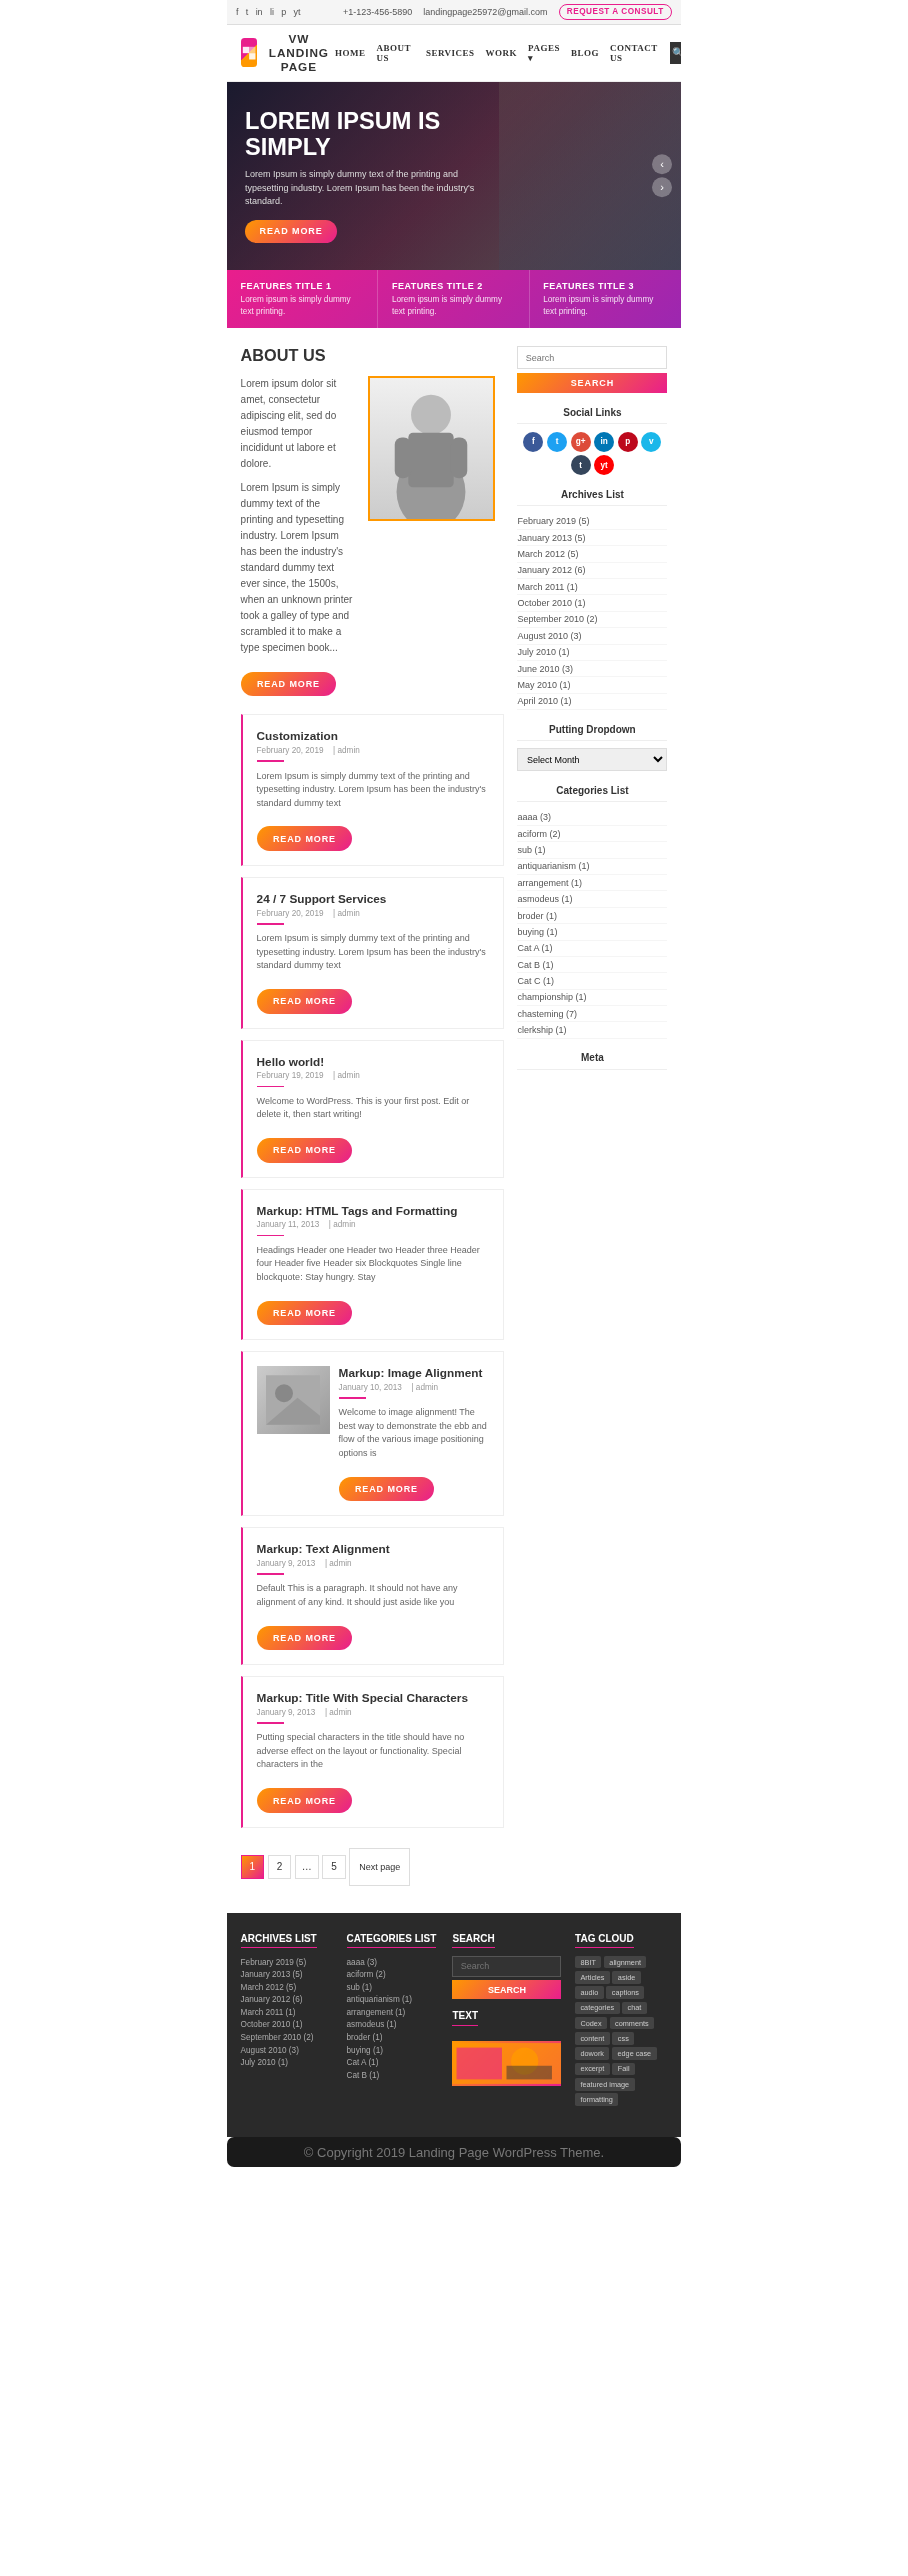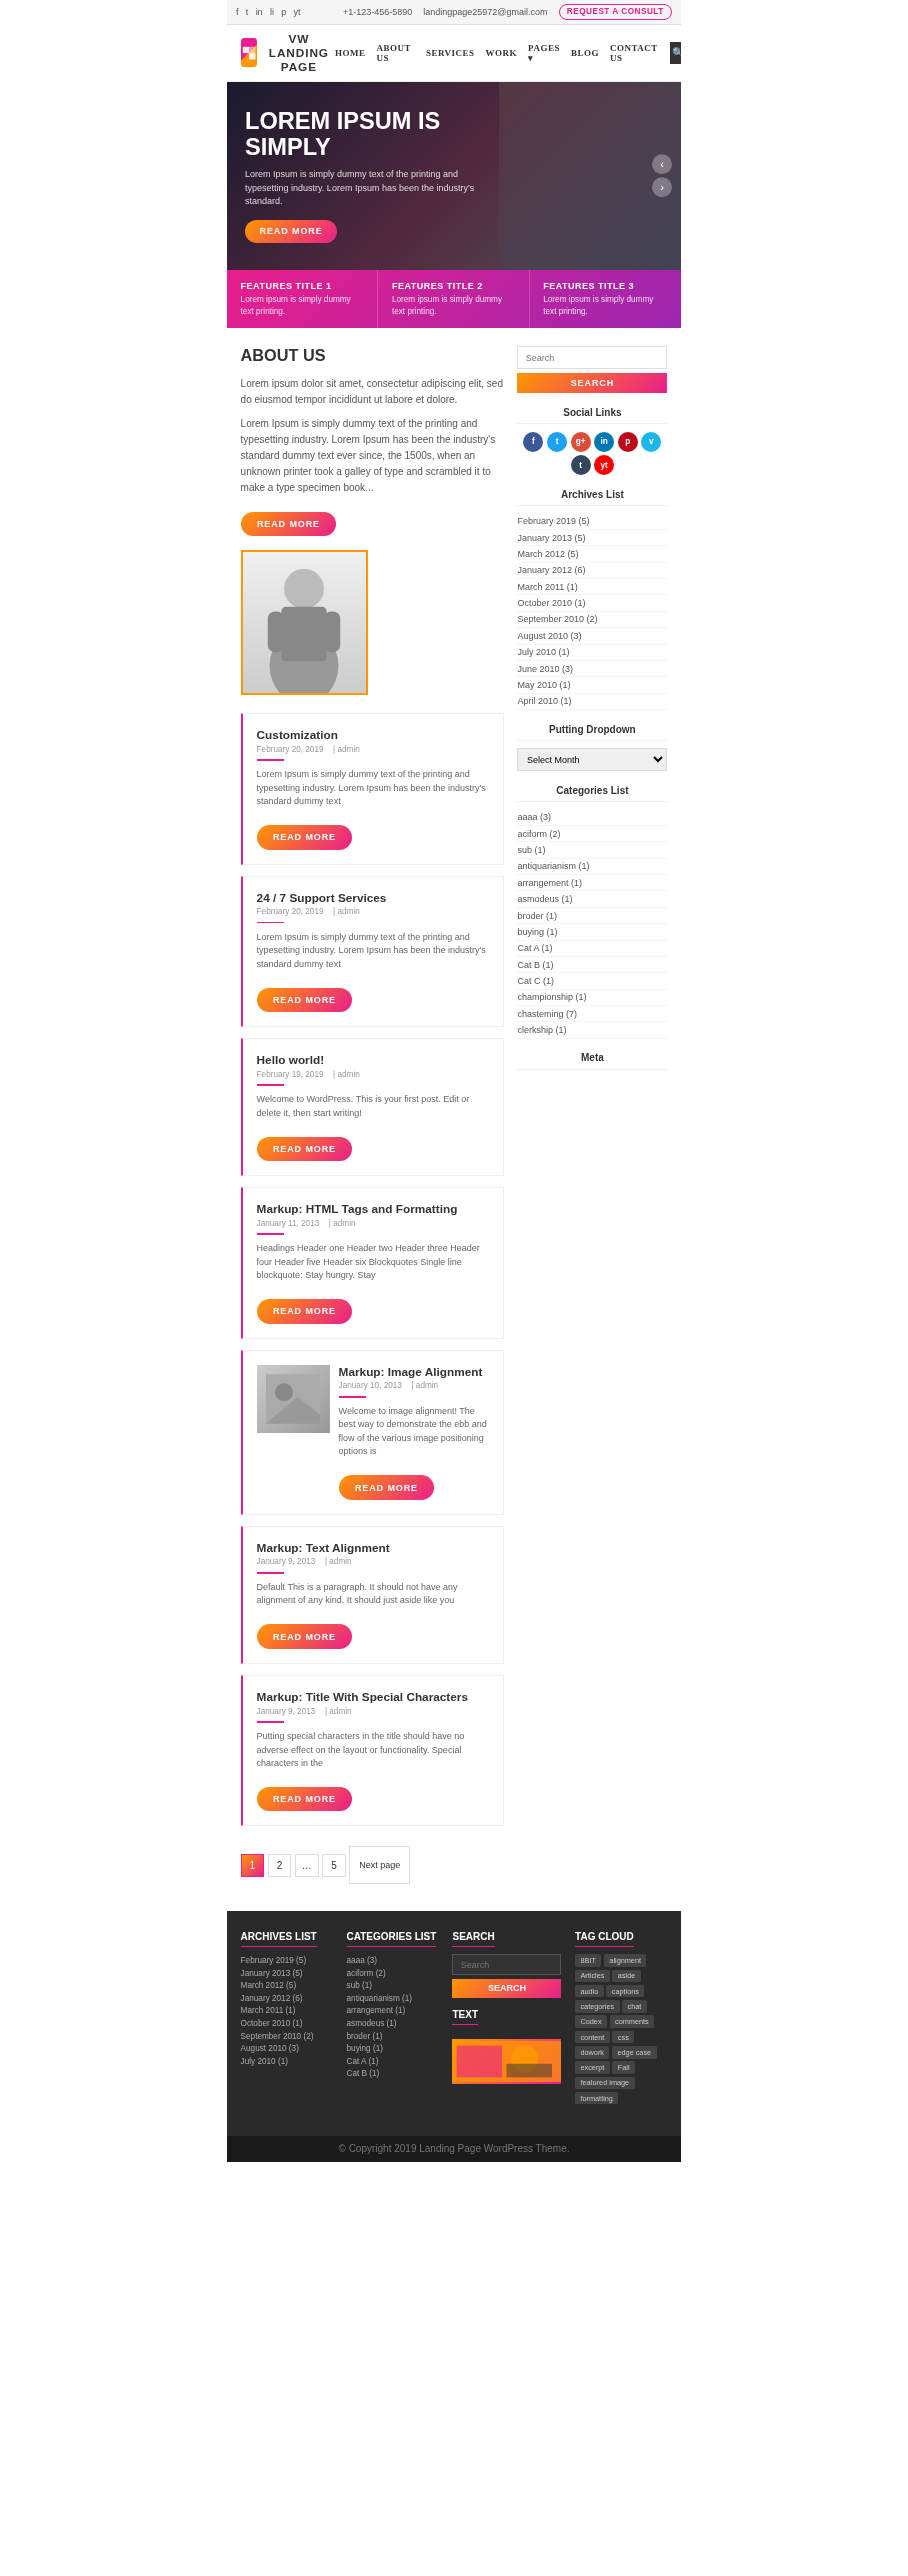--- a/index.html
+++ b/index.html
@@ -41,21 +41,21 @@
     .feature-item h3 { color: #fff; font-size: 9px; font-weight: bold; text-transform: uppercase; margin-bottom: 3.6px; letter-spacing: 0.5px; }
     .feature-item p { color: rgba(255,255,255,0.85); font-size: 8.2px; line-height: 1.4; }
 
     
     .main-content { display: flex; gap: 0; padding: 18px 13.6px; }
     .content-left { flex: 1; padding-right: 13.6px; }
     .content-right { width: 150px; flex-shrink: 0; }
 
     
     .about-section { margin-bottom: 18px; }
-    .about-section .about-inner { display: flex; gap: 13.6px; align-items: flex-start; flex-direction: column; }
+    .about-section .about-inner { display: flex; gap: 13.6px; align-items: flex-start; }
     .about-text { flex: 1; }
     .section-title { font-size: 16.3px; font-weight: bold; text-transform: uppercase; color: #333; margin-bottom: 11px; }
     .about-text p { font-size: 10px; line-height: 1.6; color: #555; margin-bottom: 7.3px; }
     .about-img { width: 136px; flex-shrink: 0; }
     .about-img-placeholder { width: 127px; height: 145px; background: #eee; border: 2.7px solid #ff9800; position: relative; overflow: hidden; }
     .about-img-placeholder .person { width: 100%; height: 100%; background: linear-gradient(180deg, #f0f0f0 0%, #ccc 100%); display: flex; align-items: flex-end; justify-content: center; }
     .read-more-btn { background: linear-gradient(135deg, #ff9800, #e91e8c); color: white; border: none; padding: 7.3px 16.3px; border-radius: 18px; font-size: 9px; font-weight: bold; cursor: pointer; text-transform: uppercase; letter-spacing: 0.9px; margin-top: 9px; }
 
     
     .blog-post { border: 0.9px solid #eee; border-left: 2.7px solid #e91e8c; padding: 14px; margin-bottom: 11px; }
@@ -104,21 +104,21 @@
     .footer-grid { display: grid; grid-template-columns: 1fr 1fr 1fr 1fr; gap: 13.6px; margin-bottom: 13.6px; }
     .footer-section h4 { color: #fff; font-size: 10px; font-weight: bold; text-transform: uppercase; margin-bottom: 7.3px; border-bottom: 1.8px solid #e91e8c; padding-bottom: 3.6px; display: inline-block; }
     .footer-section ul { list-style: none; }
     .footer-section ul li { padding: 1.8px 0; font-size: 8.2px; color: #aaa; }
     .footer-section ul li a { color: #aaa; text-decoration: none; }
     .footer-search input { width: 100%; border: 0.9px solid #555; background: #333; color: #ccc; padding: 4.5px 7.3px; font-size: 9px; margin-bottom: 3.6px; }
     .footer-search-btn { width: 100%; background: linear-gradient(135deg, #ff9800, #e91e8c); color: white; border: none; padding: 4.5px; font-size: 9px; font-weight: bold; cursor: pointer; text-transform: uppercase; }
     .footer-text-img { width: 100%; height: 45px; background: linear-gradient(135deg, #ff9800, #e91e8c); margin-top: 7.3px; display: flex; align-items: center; justify-content: center; color: white; font-size: 8.2px; overflow: hidden; }
     .tag-cloud { display: flex; flex-wrap: wrap; gap: 2.7px; }
     .tag { background: #444; color: #ccc; padding: 1.8px 5.4px; font-size: 7.3px; cursor: pointer; border-radius: 1.8px; }
-    .footer-bottom { background: #1a1a1a; padding: 7.3px 13.6px; text-align: center; color: #777; font-size: 10px; }
+    .footer-bottom { background: #1a1a1a; padding: 7.3px 13.6px; text-align: center; color: #777; font-size: 13px; border-radius: 7px; }
 
     
     .hero-people { position: absolute; right: 0; top: 0; width: 182px; height: 100%; background: linear-gradient(135deg, transparent 30%, rgba(100,100,100,0.3)); overflow: hidden; }
   </style>
 </head>
 <body>
 
 <div class="top-bar">
   <div class="top-bar-left">
     <a href="#">f</a>

